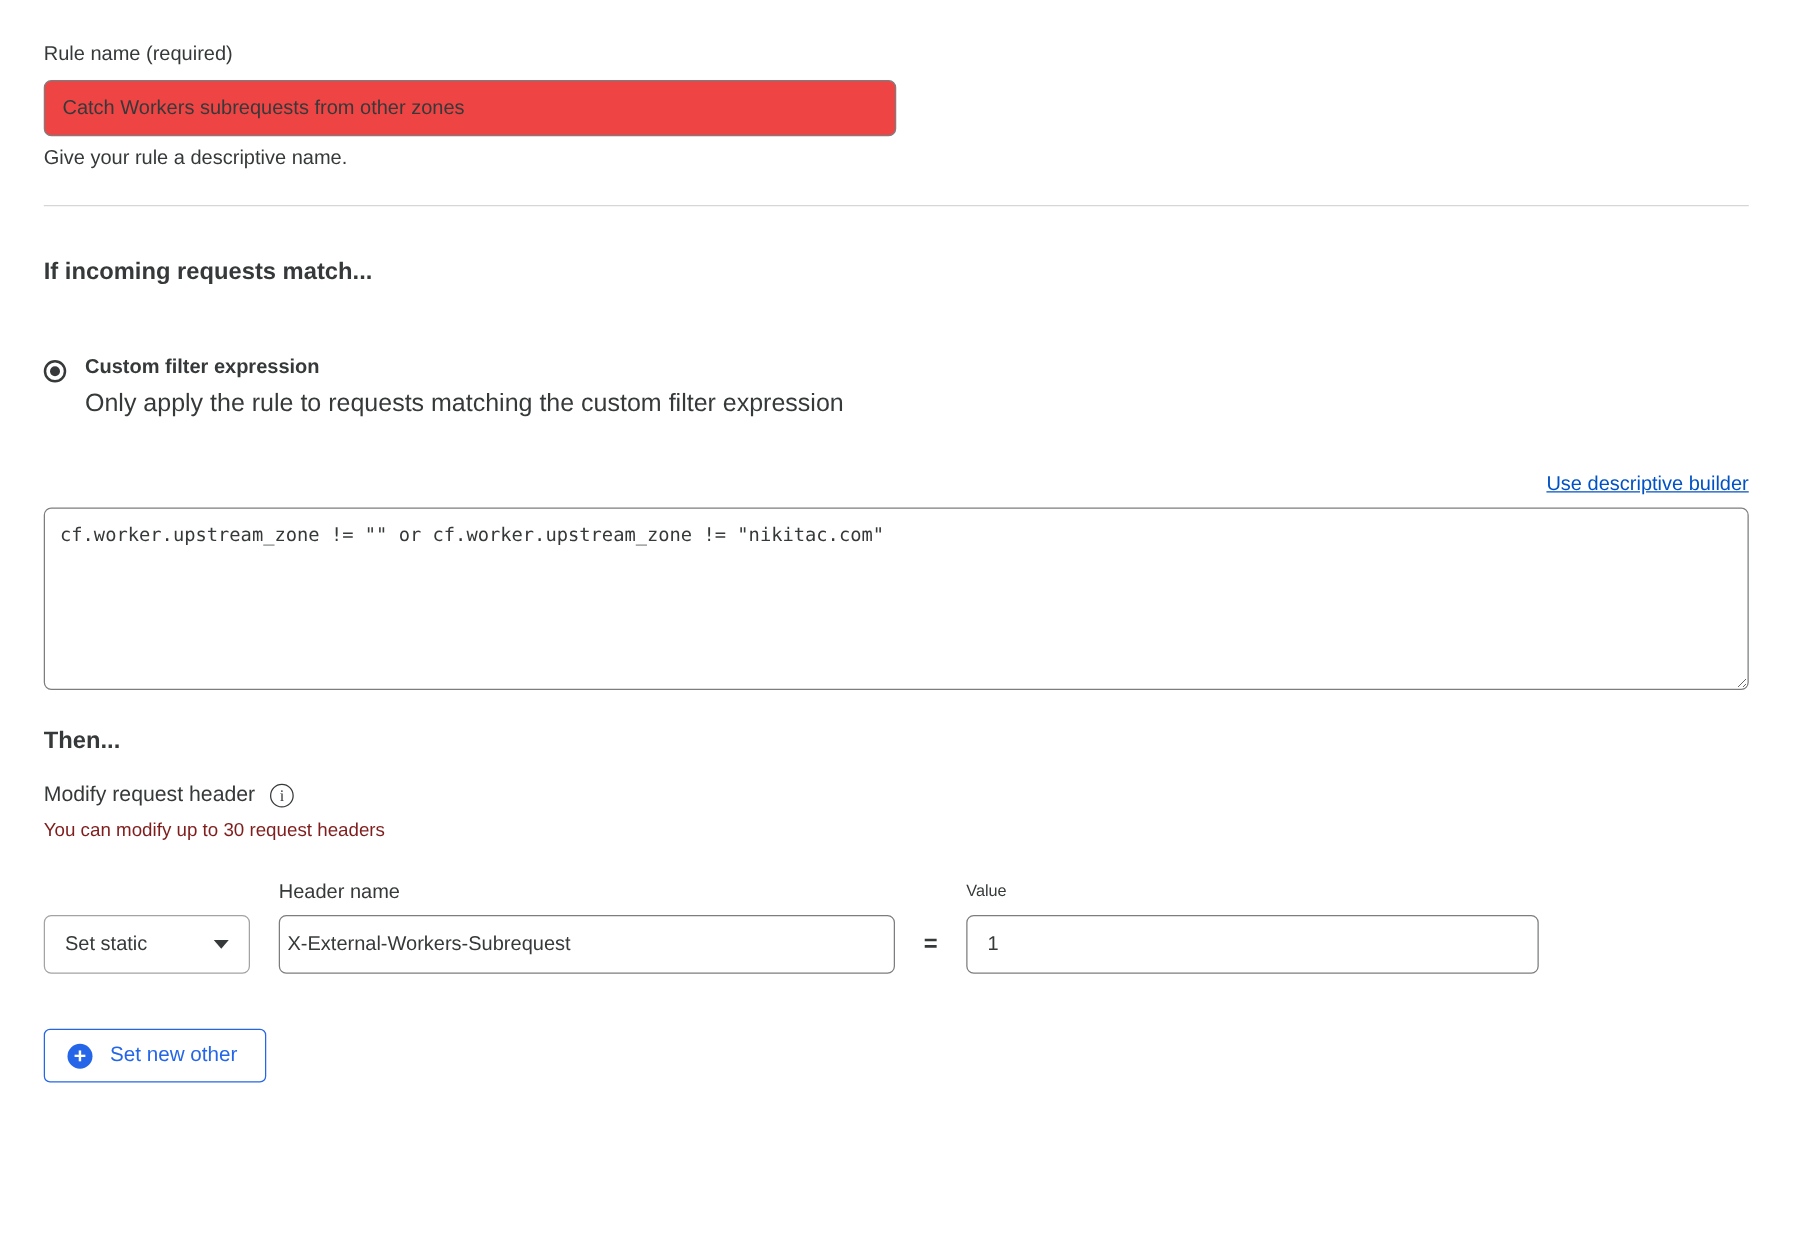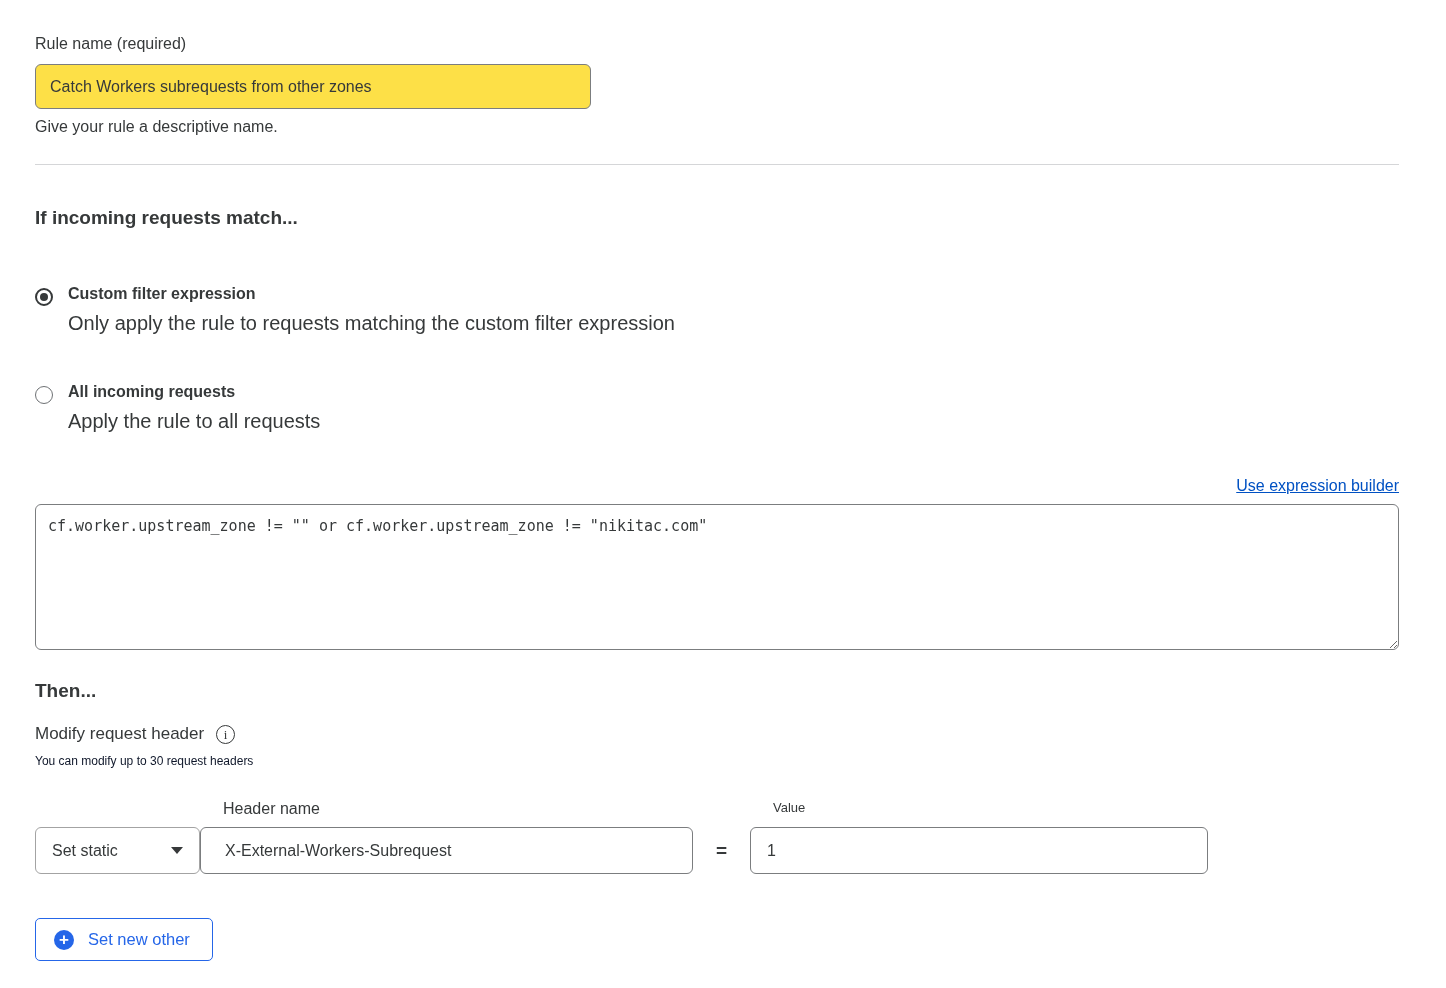--- a/index.html
+++ b/index.html
@@ -12,28 +12,28 @@
     font-size: 16px;
     overflow: hidden;
   }
   .page { padding: 35px 47px 0 35px; }
 
   
   .field-label { font-size: 16px; color: #36393a; margin-bottom: 11px; }
   .text-input {
     display: block;
     height: 45px;
-    width: 556px;
+    width: 682px;
     border: 1px solid #7b7d7f;
     border-radius: 6px;
     padding: 0 14px;
     font-family: "Liberation Sans", sans-serif;
     font-size: 16px;
     color: #36393a;
-    background: #fde047;
+    background: #ef4444;
     outline: none;
   }
   .help-text { margin-top: 9px; font-size: 16px; color: #36393a; }
 
   .divider { border: none; border-top: 1px solid #d5d6d8; margin-top: 28px; }
 
   
   .section-heading {
     margin-top: 42px;
     font-size: 19px;
@@ -98,21 +98,21 @@
     border-radius: 50%;
     display: inline-flex;
     align-items: center;
     justify-content: center;
     font-family: "Liberation Serif", serif;
     font-size: 13px;
     line-height: 1;
     color: #36393a;
     cursor: pointer;
   }
-  .modify-help { margin-top: 10px; font-size: 12px; color: #0f172a; }
+  .modify-help { margin-top: 10px; font-size: 15px; color: #7f1d1d; }
 
   
   .labels-row { display: flex; margin-top: 32px; }
   .labels-row .spacer-op { width: 188px; flex: none; }
   .labels-row .label-name { width: 493px; flex: none; font-size: 16px; }
   .labels-row .spacer-eq { width: 57px; flex: none; }
   .labels-row .label-value { font-size: 13px; }
 
   .fields-row { display: flex; align-items: center; margin-top: 9px; }
   .op-select {
@@ -131,23 +131,24 @@
   }
   .chevron-down {
     width: 0; height: 0;
     border-left: 6px solid transparent;
     border-right: 6px solid transparent;
     border-top: 7px solid #36393a;
   }
   .name-input {
     width: 493px; height: 47px;
     flex: none;
-    border: 1px solid #7b7d7f;
-    border-radius: 6px;
-    padding: 0 24px;
+    margin-left: 23px;
+    border: 1px solid #7b7d7f;
+    border-radius: 6px;
+    padding: 0 6px;
     font-family: "Liberation Sans", sans-serif;
     font-size: 16px;
     color: #36393a;
     outline: none;
   }
   .equals-sign {
     width: 57px;
     flex: none;
     text-align: center;
     font-size: 19px;
@@ -212,31 +213,24 @@
   <div class="section-heading">If incoming requests match...</div>
 
   <div class="radio-option first">
     <span class="radio-circle selected"></span>
     <span class="radio-texts">
       <span class="radio-label">Custom filter expression</span>
       <span class="radio-desc">Only apply the rule to requests matching the custom filter expression</span>
     </span>
   </div>
 
-  <div class="radio-option second">
-    <span class="radio-circle unselected"></span>
-    <span class="radio-texts">
-      <span class="radio-label">All incoming requests</span>
-      <span class="radio-desc">Apply the rule to all requests</span>
-    </span>
-  </div>
 
   
   <div class="builder-row">
-    <a class="builder-link" href="#">Use expression builder</a>
+    <a class="builder-link" href="#">Use descriptive builder</a>
   </div>
   <textarea class="expression-area" spellcheck="false" style="">cf.worker.upstream_zone != "" or cf.worker.upstream_zone != "nikitac.com"</textarea>
 
   
   <div class="then-heading">Then...</div>
 
   <div class="modify-row">
     <span class="modify-label">Modify request header</span>
     <span class="info-icon">i</span>
   </div>

